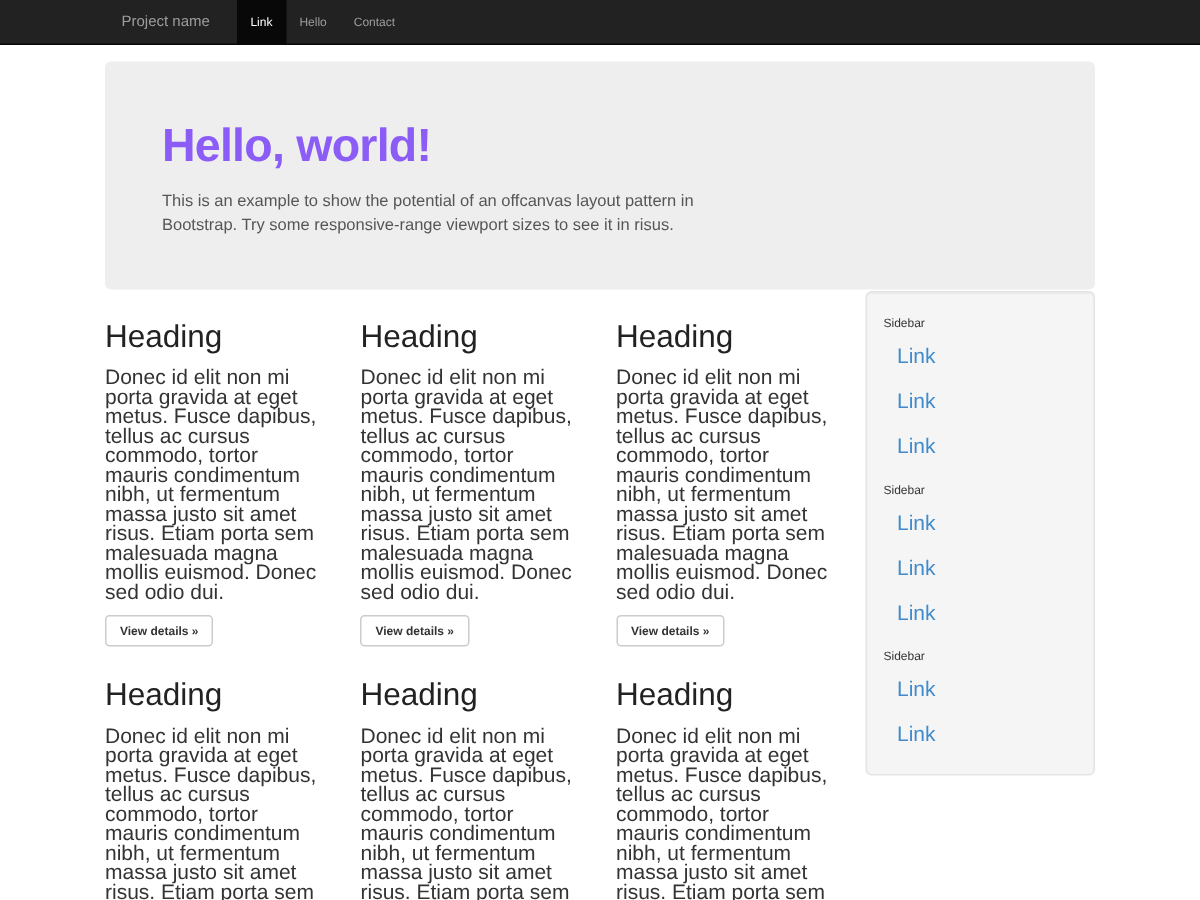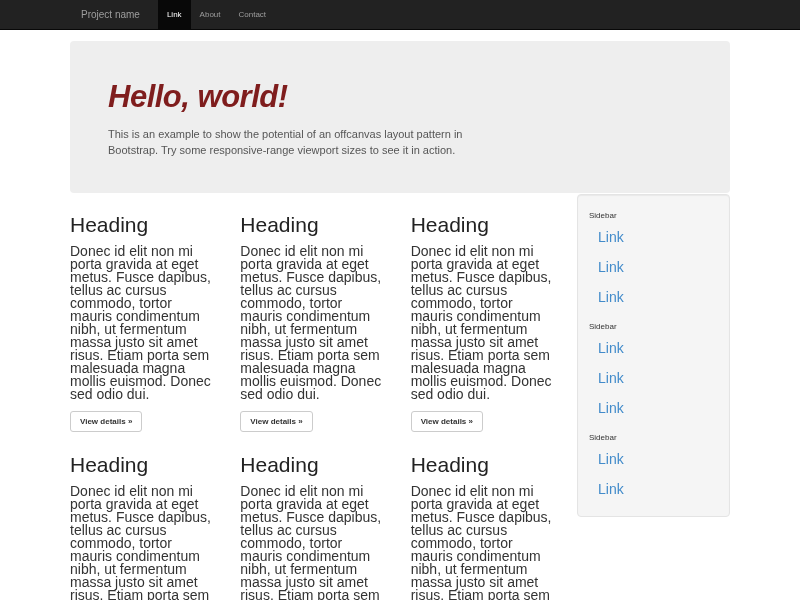--- a/index.html
+++ b/index.html
@@ -25,21 +25,21 @@
     display: block; color: #9d9d9d; font-size: 8px; line-height: 30px;
     padding: 0 9px; text-decoration: none;
   }
   .nav-item.active a { background: #080808; color: #ffffff; }
 
   
   .jumbotron {
     margin-top: 11px; background: #eeeeee; border-radius: 4px;
     padding: 38px 38px 34px 38px; height: 152px;
   }
-  .jumbotron h1 { font-size: 31px; font-weight: bold; color: #7f1d1d; letter-spacing: -0.5px; font-style: italic; }
+  .jumbotron h1 { font-size: 31px; font-weight: bold; color: #8b5cf6; letter-spacing: -0.5px; }
   .jumbotron p {
     margin-top: 11px; font-size: 11px; line-height: 16px; color: #565656;
     max-width: 400px;
   }
 
   
   .row-main { display: flex; gap: 19px; align-items: flex-start; }
   .main-col { width: 488px; }
   .sidebar {
     width: 153px; margin-top: 1px;
@@ -75,33 +75,33 @@
 <body>
 
 <nav class="navbar">
   <div class="container">
     <a class="navbar-brand">Project name</a>
     <ul class="navbar-nav">
       <li class="nav-item active">
         <a>Link</a>
       </li>
       <li class="nav-item">
-        <a>About</a>
+        <a>Hello</a>
       </li>
       <li class="nav-item">
         <a>Contact</a>
       </li>
     </ul>
   </div>
 </nav>
 
 <div class="container">
   <div class="jumbotron">
     <h1>Hello, world!</h1>
-    <p>This is an example to show the potential of an offcanvas layout pattern in Bootstrap. Try some responsive-range viewport sizes to see it in action.</p>
+    <p>This is an example to show the potential of an offcanvas layout pattern in Bootstrap. Try some responsive-range viewport sizes to see it in risus.</p>
   </div>
 
   <div class="row-main">
     <div class="main-col">
 
       <div class="cards-row">
         <div class="card">
           <h2>Heading</h2>
           <p>Donec id elit non mi porta gravida at eget metus. Fusce dapibus, tellus ac cursus commodo, tortor mauris condimentum nibh, ut fermentum massa justo sit amet risus. Etiam porta sem malesuada magna mollis euismod. Donec sed odio dui.</p>
           <button class="btn-default">View details »</button>

